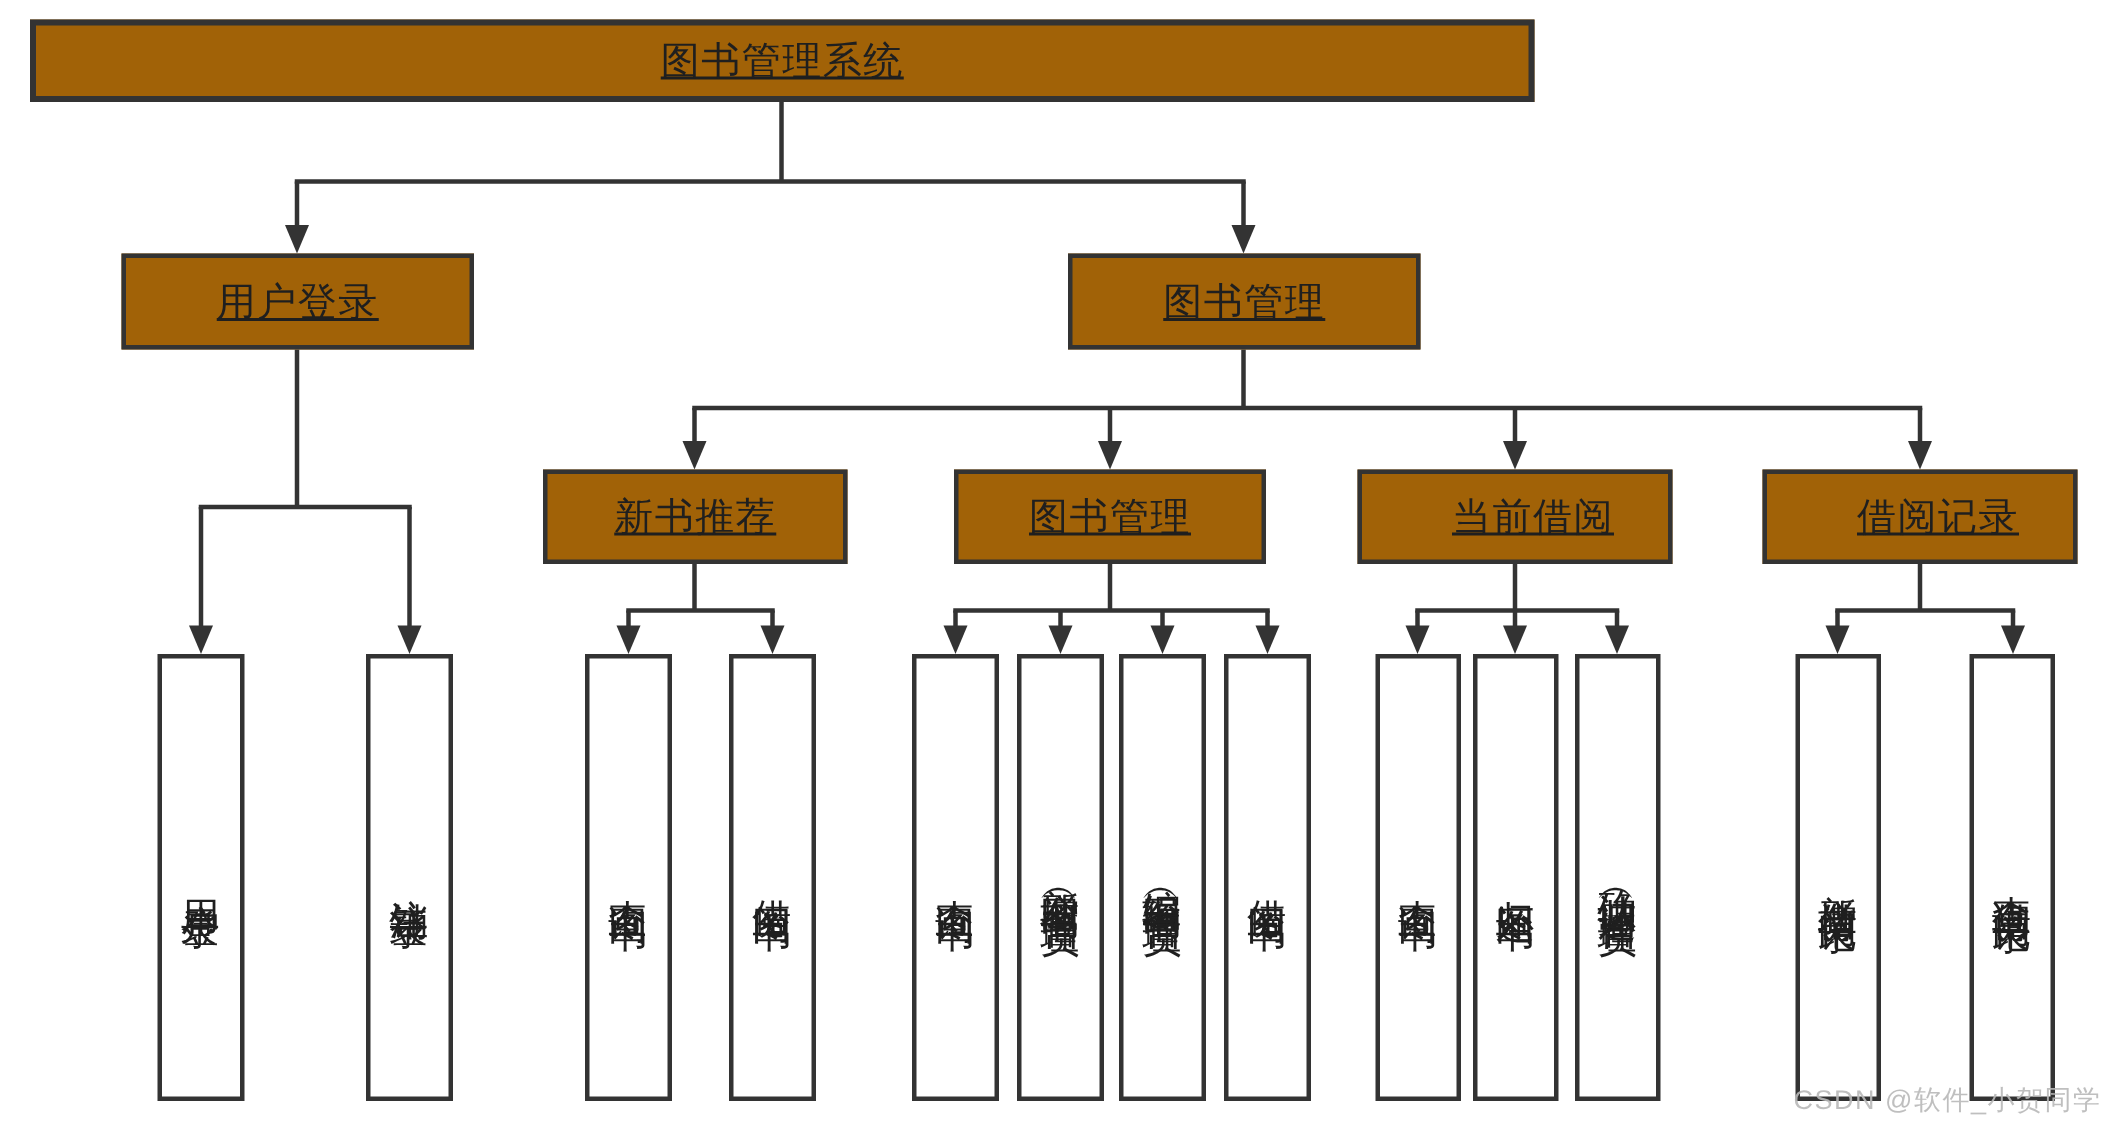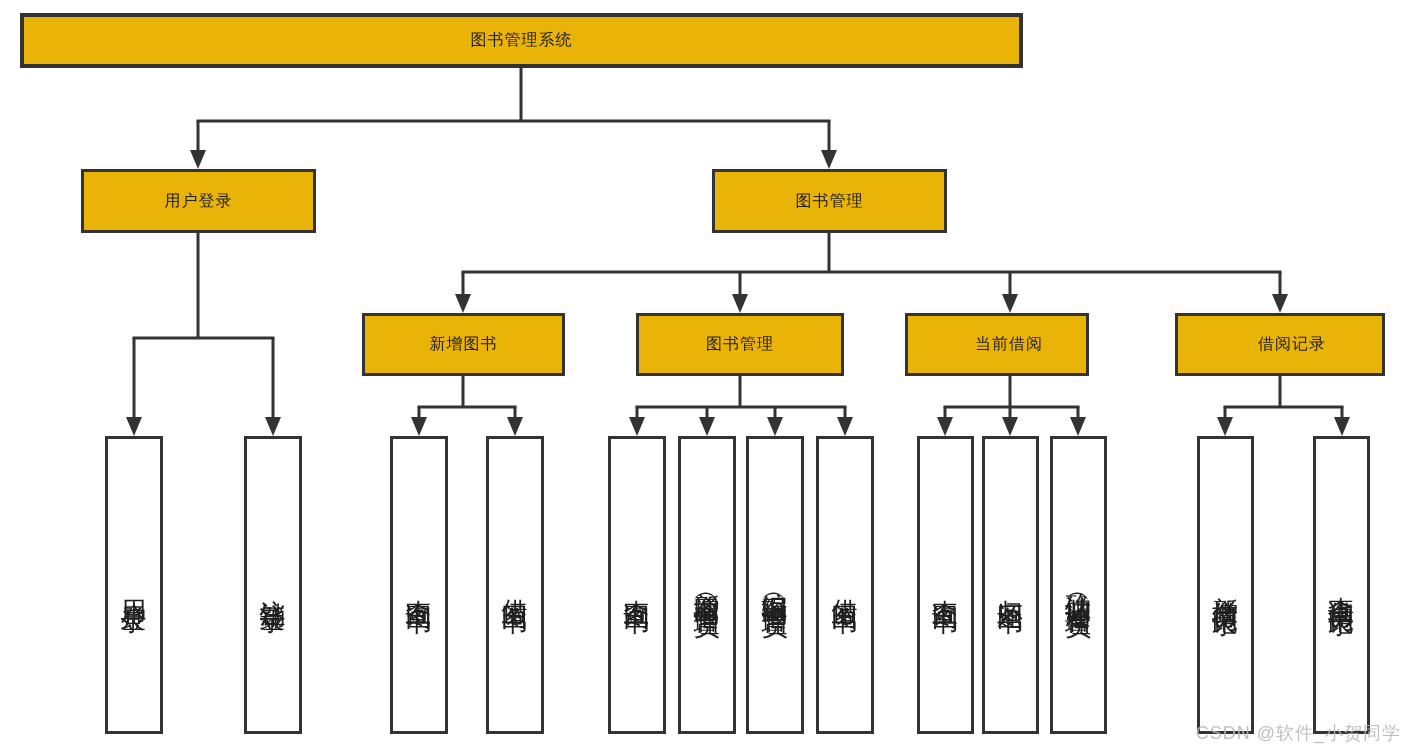--- a/index.html
+++ b/index.html
@@ -8,24 +8,25 @@
     width:1405px; height:747px;
     background:#ffffff;
     font-family:"Liberation Sans", sans-serif;
     overflow:hidden;
   }
   #connector-layer { position:absolute; left:0; top:0; z-index:1; }
   .hbox {
     position:absolute; z-index:2;
     box-sizing:border-box;
     border:3px solid #333333;
-    background:#eab308;
+    background:#a16207;
     display:flex; align-items:center; justify-content:center;
-    font-size:16px; color:#1f1f1f;
+    font-size:26px; color:#1f1f1f;
     letter-spacing:1px;
+    text-decoration:underline;
   }
   .hbox.root { border-width:4px; }
   .vbox {
     position:absolute; z-index:2;
     box-sizing:border-box;
     top:436px; height:298px; width:58px;
     border:3px solid #333333;
     background:#ffffff;
     display:flex; align-items:center; justify-content:center;
   }
@@ -110,26 +111,26 @@
   </div>
 
   <div class="hbox" style="left:81px; top:169px; width:235px; height:64px;">
     <span>用户登录</span>
   </div>
   <div class="hbox" style="left:712px; top:169px; width:235px; height:64px;">
     <span>图书管理</span>
   </div>
 
   <div class="hbox" style="left:362px; top:313px; width:203px; height:63px;">
-    <span>新增图书</span>
+    <span>新书推荐</span>
   </div>
   <div class="hbox" style="left:636px; top:313px; width:208px; height:63px;">
     <span>图书管理</span>
   </div>
-  <div class="hbox" style="left:905px; top:313px; width:184px; height:63px;padding-left:24px;">
+  <div class="hbox" style="left:905px; top:313px; width:210px; height:63px;padding-left:24px;">
     <span>当前借阅</span>
   </div>
   <div class="hbox" style="left:1175px; top:313px; width:210px; height:63px;padding-left:24px;">
     <span>借阅记录</span>
   </div>
 
   <div class="vbox" style="left:105px;">
     <span>用户登录</span>
   </div>
   <div class="vbox" style="left:244px;">

